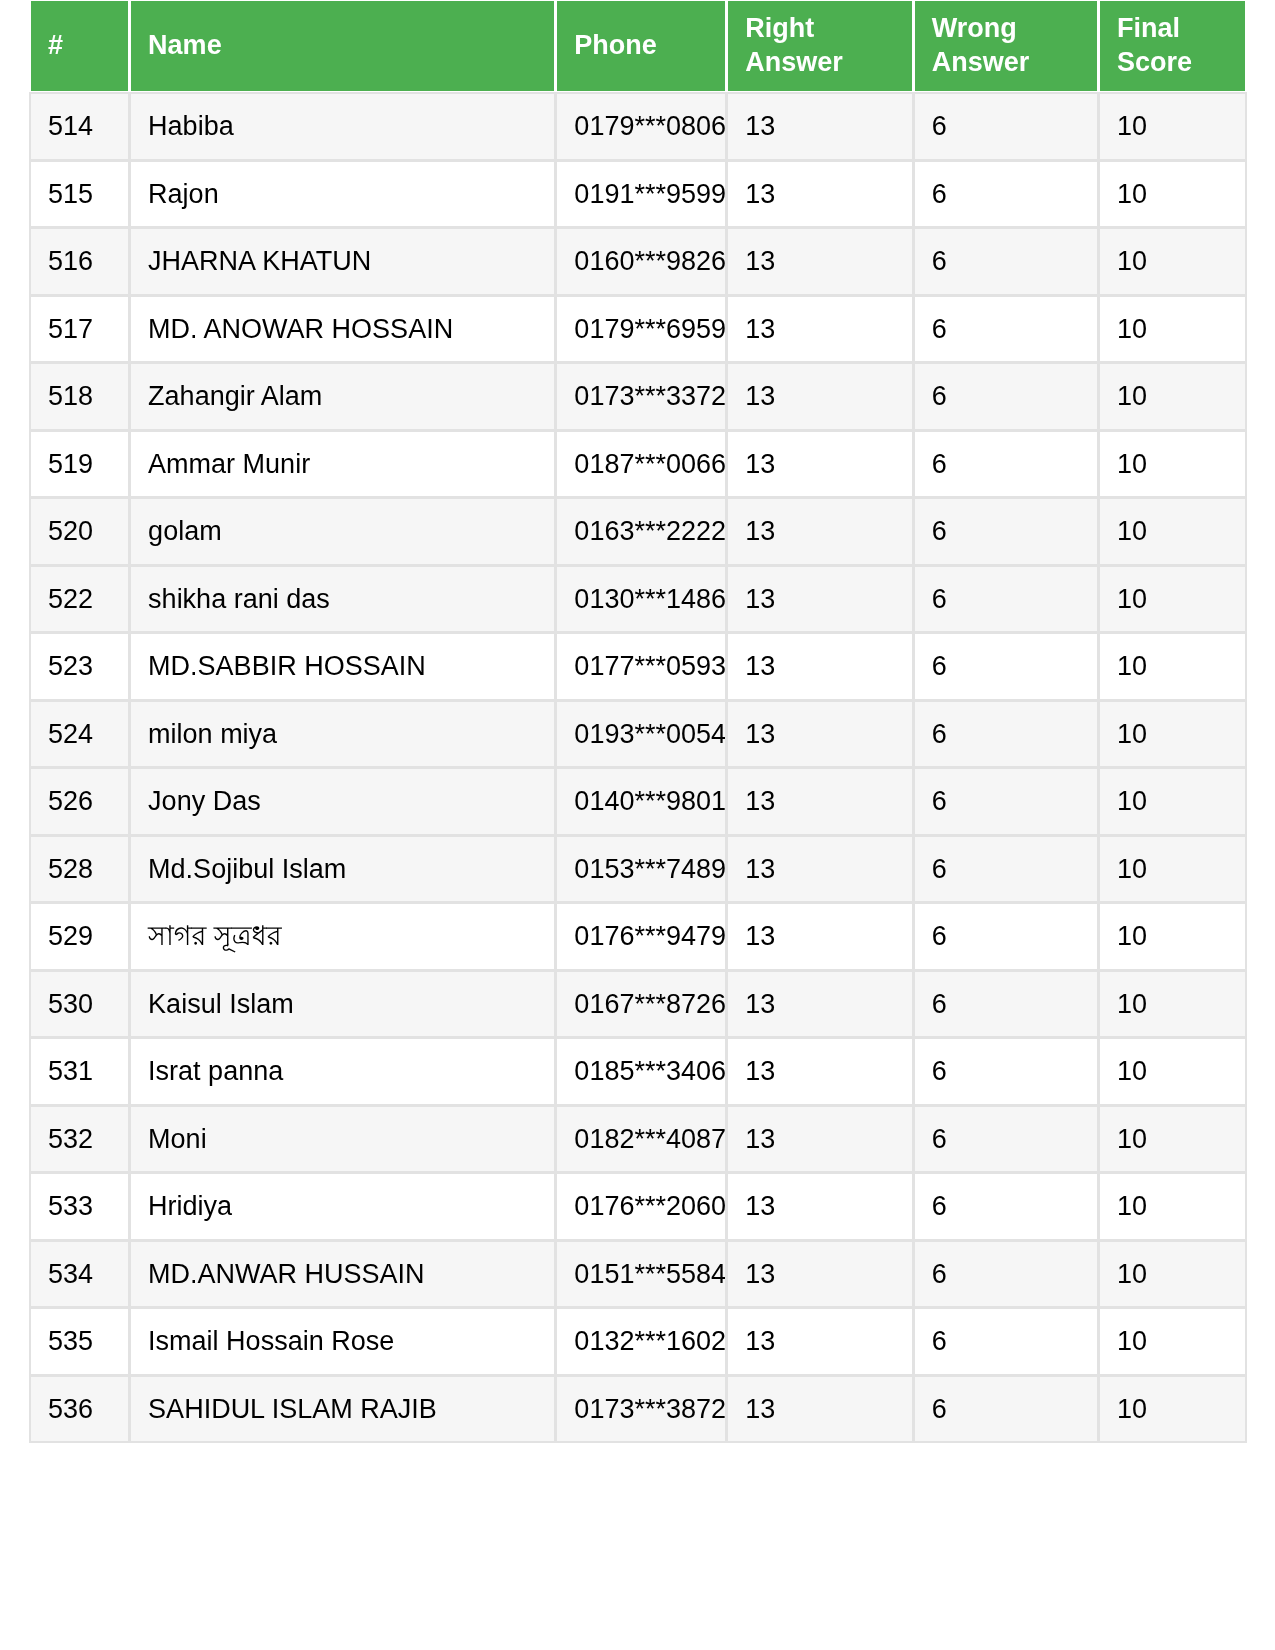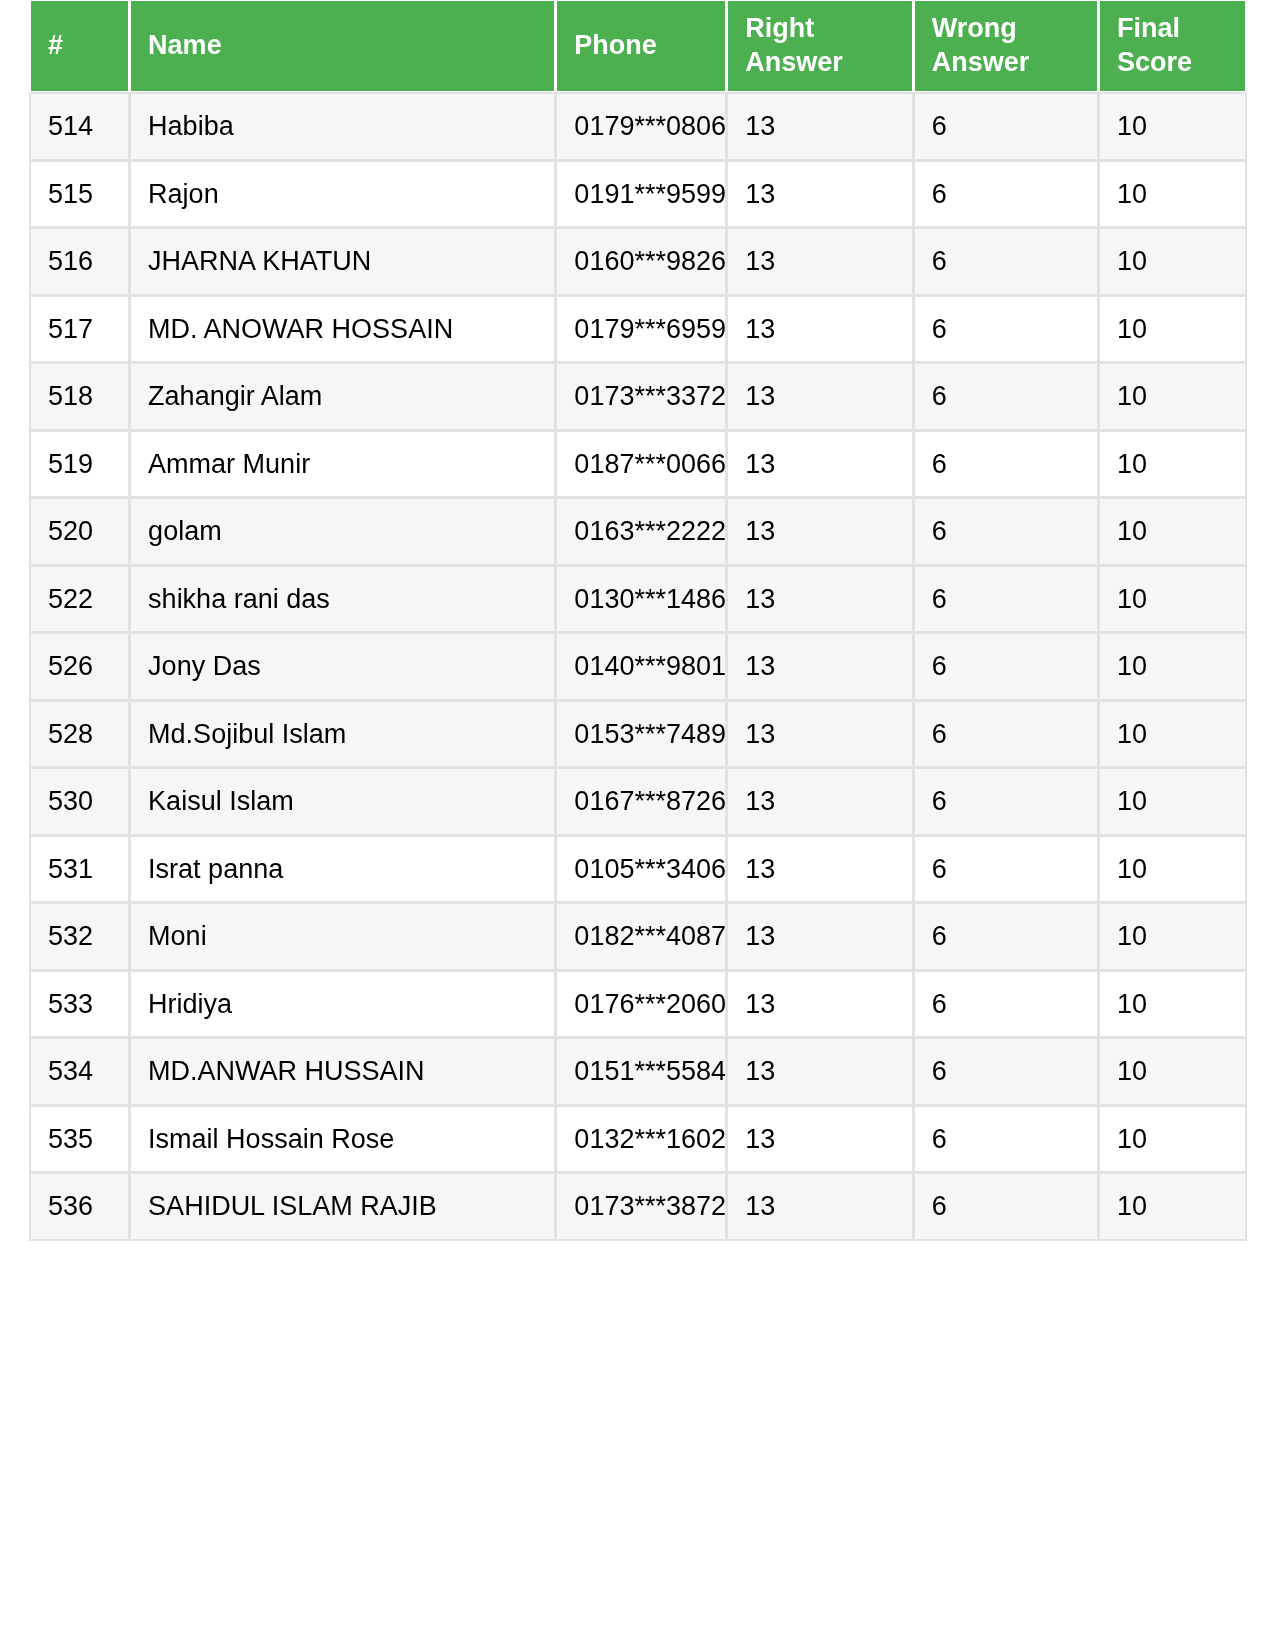--- a/index.html
+++ b/index.html
@@ -144,48 +144,72 @@
           <td>10</td>
         </tr>
         <tr class="striped">
           <td>522</td>
           <td>shikha rani das</td>
           <td>0130***1486</td>
           <td>13</td>
           <td>6</td>
           <td>10</td>
         </tr>
+        <tr>
+          <td>523</td>
+          <td>MD.SABBIR HOSSAIN</td>
+          <td>0177***0593</td>
+          <td>13</td>
+          <td>6</td>
+          <td>10</td>
+        </tr>
+        <tr class="striped">
+          <td>524</td>
+          <td>milon miya</td>
+          <td>0193***0054</td>
+          <td>13</td>
+          <td>6</td>
+          <td>10</td>
+        </tr>
         <tr class="striped">
           <td>526</td>
           <td>Jony Das</td>
           <td>0140***9801</td>
           <td>13</td>
           <td>6</td>
           <td>10</td>
         </tr>
         <tr class="striped">
           <td>528</td>
           <td>Md.Sojibul Islam</td>
           <td>0153***7489</td>
           <td>13</td>
           <td>6</td>
           <td>10</td>
         </tr>
+        <tr>
+          <td>529</td>
+          <td>সাগর সূত্রধর</td>
+          <td>0176***9479</td>
+          <td>13</td>
+          <td>6</td>
+          <td>10</td>
+        </tr>
         <tr class="striped">
           <td>530</td>
           <td>Kaisul Islam</td>
           <td>0167***8726</td>
           <td>13</td>
           <td>6</td>
           <td>10</td>
         </tr>
         <tr>
           <td>531</td>
           <td>Israt panna</td>
-          <td>0105***3406</td>
+          <td>0185***3406</td>
           <td>13</td>
           <td>6</td>
           <td>10</td>
         </tr>
         <tr class="striped">
           <td>532</td>
           <td>Moni</td>
           <td>0182***4087</td>
           <td>13</td>
           <td>6</td>

